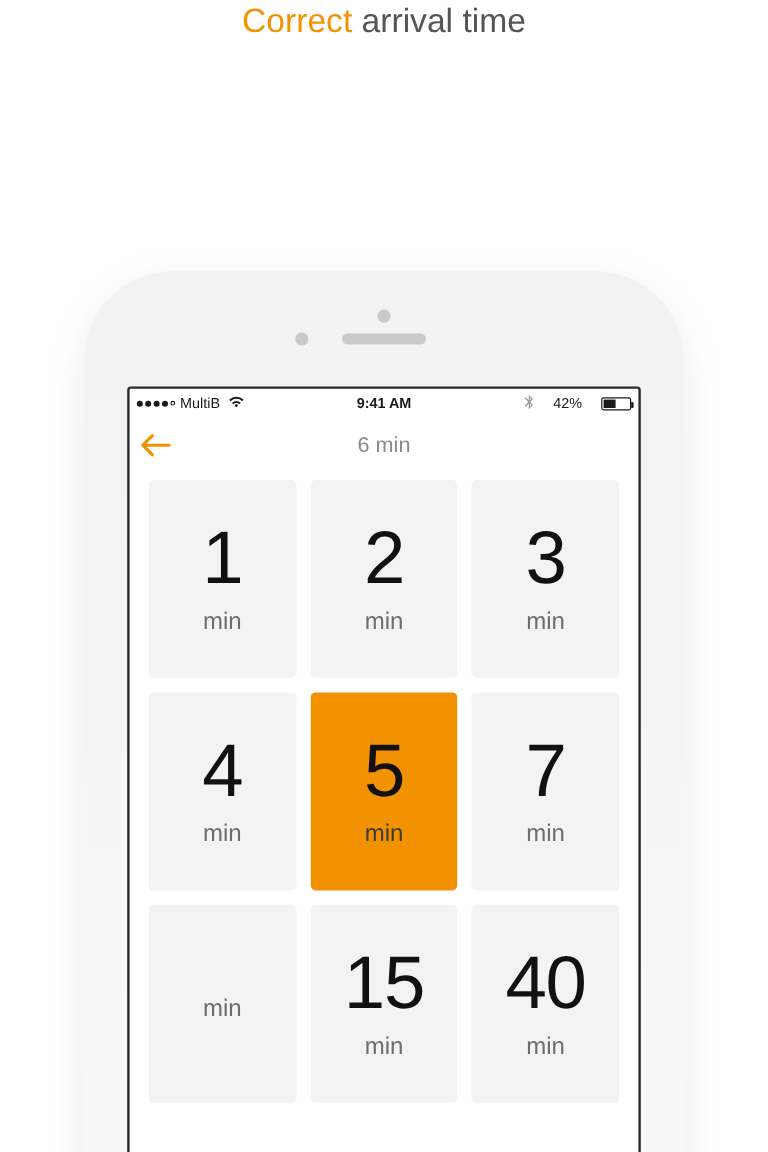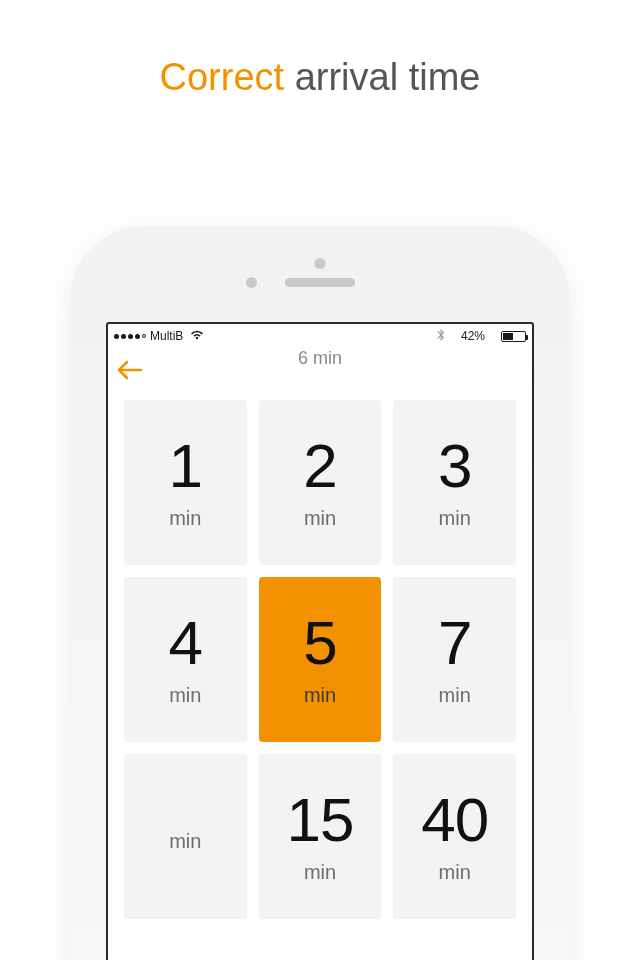--- a/index.html
+++ b/index.html
@@ -6,22 +6,21 @@
     body {
       width: 640px;
       height: 960px;
       background: #ffffff;
       font-family: -apple-system, "Helvetica Neue", Arial, sans-serif;
       overflow: hidden;
       position: relative;
     }
     .headline {
       text-align: center;
-      padding-top: 54px;
-      font-size: 38px;
+      font-size: 28px;
       font-weight: 300;
       color: #555555;
       line-height: 1.25;
     }
     .headline .accent {
       color: #f39200;
     }
     .device {
       position: absolute;
       left: 50%;
@@ -95,21 +94,21 @@
     }
     .battery::after{
       content:""; position:absolute; right:-3px; top:3px; width:2px; height:5px; background:#1a1a1a; border-radius:0 1px 1px 0;
     }
     .battery .fill{
       position:absolute; left:1px; top:1px; bottom:1px; width:42%; background:#1a1a1a;
     }
     
     .navbar {
       height: 46px;
-      display:flex; align-items:flex-start;
+      display:flex; align-items:center;
       position:relative;
     }
     .back {
       width:44px; height:44px; display:flex; align-items:center; justify-content:center;
       color:#f39200;
     }
     .nav-title{
       position:absolute; left:0; right:0; text-align:center;
       color:#8a8a8a; font-size:18px; font-weight:400;
     }
@@ -169,20 +168,21 @@
             <span></span>
             <span class="hollow"></span>
         </span>
         <span>MultiB</span>
         <span class="wifi-icon">
           <svg width="14" height="10" viewBox="0 0 14 10">
               <path d="M7 9.2a1.2 1.2 0 100-2.4 1.2 1.2 0 000 2.4zM3.4 5.6a5 5 0 017.2 0l-1.2 1.2a3.3 3.3 0 00-4.8 0L3.4 5.6zM1 3.2a8.4 8.4 0 0112 0L11.8 4.4a6.7 6.7 0 00-9.6 0L1 3.2z" fill="#1a1a1a"></path>
             </svg>
         </span>
       </div>
+      <div class="sb-center">9:41 AM</div>
       <div class="sb-right">
         <span>
           <svg width="8" height="12" viewBox="0 0 8 12">
               <path d="M3.6 0v4.6L1 2 .2 2.8 3.3 6 .2 9.2 1 10l2.6-2.6V12l3.6-3.6L4.8 6l2.4-2.4L3.6 0zm1 2.2l1.2 1.2L4.6 4.6V2.2zm0 7.6V7.4l1.2 1.2-1.2 1.2z" fill="#9a9a9a"></path>
             </svg>
         </span>
         <span>42%</span>
         <span class="battery">
             <span class="fill"></span>
           </span>

